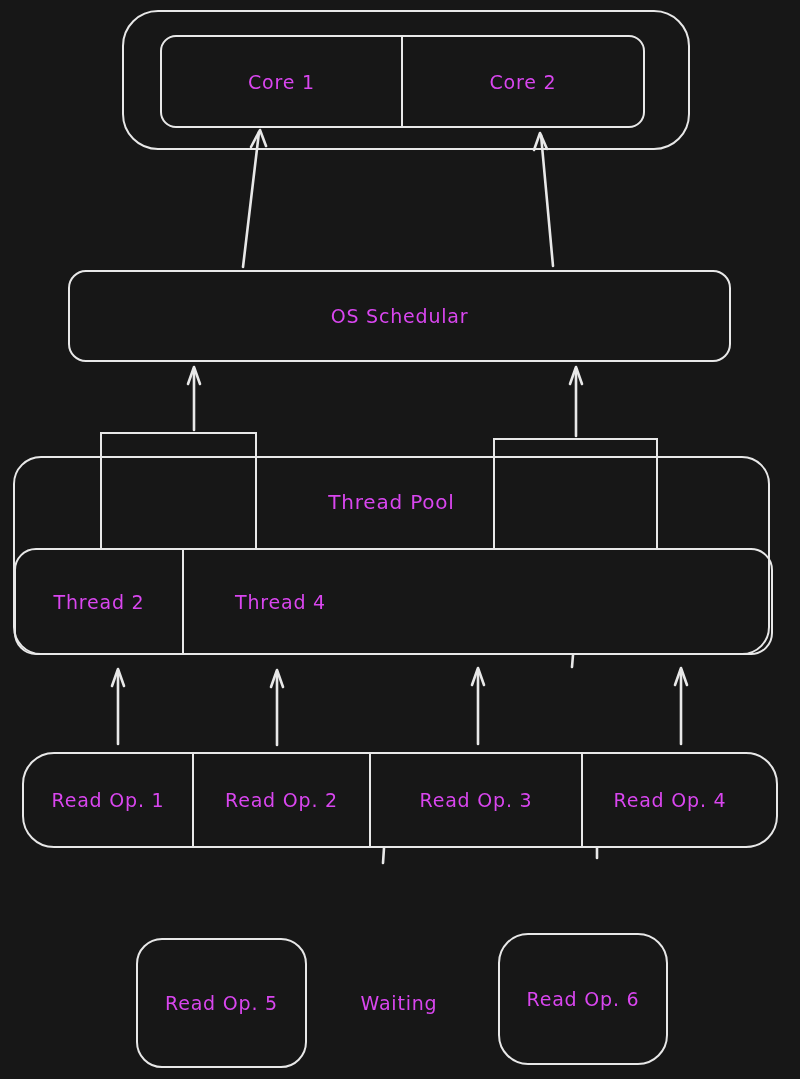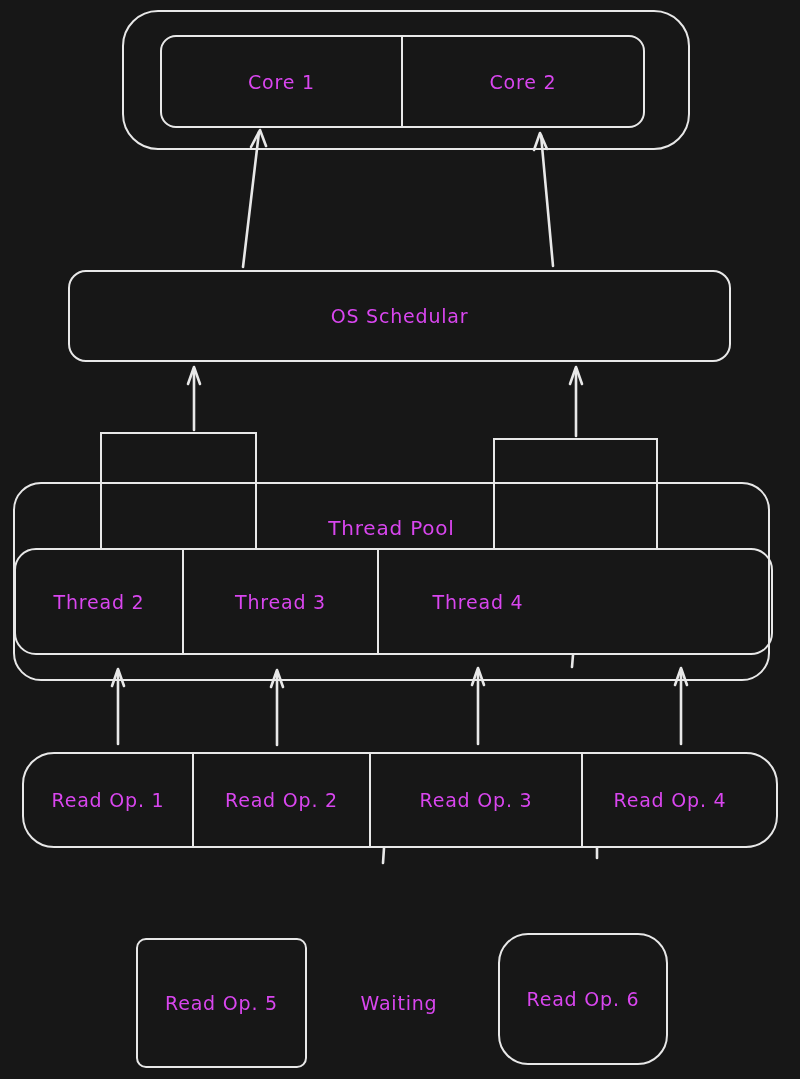--- a/index.html
+++ b/index.html
@@ -43,40 +43,40 @@
   }
   
   .outer-cpu { left:122px; top:10px; width:568px; height:140px; border-radius:36px; }
   .cores-row { left:160px; top:35px; width:485px; height:93px; border-radius:16px; }
   .cores-row .cell:nth-child(1){ width:240px; }
   .cores-row .cell:nth-child(2){ width:243px; }
   
   .os-box { left:68px; top:270px; width:663px; height:92px; border-radius:18px;
             display:flex; align-items:center; justify-content:center; }
   
-  .pool-box { left:13px; top:482px; width:757px; height:199px; border-radius:28px; }
+  .pool-box { left:13px; top:456px; width:757px; height:199px; border-radius:28px; }
   .pool-title { position:absolute; left:0; top:32px; width:100%; text-align:center;
                 font-size:20px; }
   .bracket { position:absolute; border:2.4px solid #e8e8e8; border-bottom:none;
              box-sizing:border-box; background:transparent; }
   .bracket-a { left:100px; top:432px; width:157px; height:117px; }
   .bracket-b { left:493px; top:438px; width:165px; height:111px; }
   .thread-row { left:14px; top:548px; width:759px; height:107px; border-radius:22px; }
   .thread-row .cell:nth-child(1){ width:166px; }
   .thread-row .cell:nth-child(2){ width:195px; }
   .thread-row .cell:nth-child(3){ width:200px; }
   .thread-row .cell:nth-child(4){ width:195px; }
   
   .read-row { left:22px; top:752px; width:756px; height:96px; border-radius:32px; }
   .read-row .cell:nth-child(1){ width:168px; }
   .read-row .cell:nth-child(2){ width:177px; }
   .read-row .cell:nth-child(3){ width:212px; }
   .read-row .cell:nth-child(4){ width:176px; }
   
-  .op5-box { left:136px; top:938px; width:171px; height:130px; border-radius:10px;
+  .op5-box { left:136px; top:938px; width:171px; height:130px; border-radius:26px;
              display:flex; align-items:center; justify-content:center; }
   .op6-box { left:498px; top:933px; width:170px; height:132px; border-radius:30px;
              display:flex; align-items:center; justify-content:center;text-align:right; }
   .waiting-label { position:absolute; left:339px; top:992px; width:120px;
                    text-align:center; font-size:19px; }
   
   .arrows { position:absolute; left:0; top:0; width:800px; height:1079px;
             pointer-events:none; }
   .arrows path { stroke:#e8e8e8; stroke-width:2.6; fill:none;
                  stroke-linecap:round; stroke-linejoin:round; }
@@ -102,23 +102,20 @@
 
   <div class="bracket bracket-a"></div>
   <div class="bracket bracket-b"></div>
 
   <div class="box pool-box">
     <div class="label pool-title">Thread Pool</div>
   </div>
   <div class="box thread-row row">
     <div class="cell">
       <span class="label">Thread 2</span>
-    </div>
-    <div class="cell">
-      <span class="label">Thread 3</span>
     </div>
     <div class="cell">
       <span class="label">Thread 4</span>
     </div>
   </div>
 
   <div class="box read-row row">
     <div class="cell">
       <span class="label">Read Op. 1</span>
     </div>

